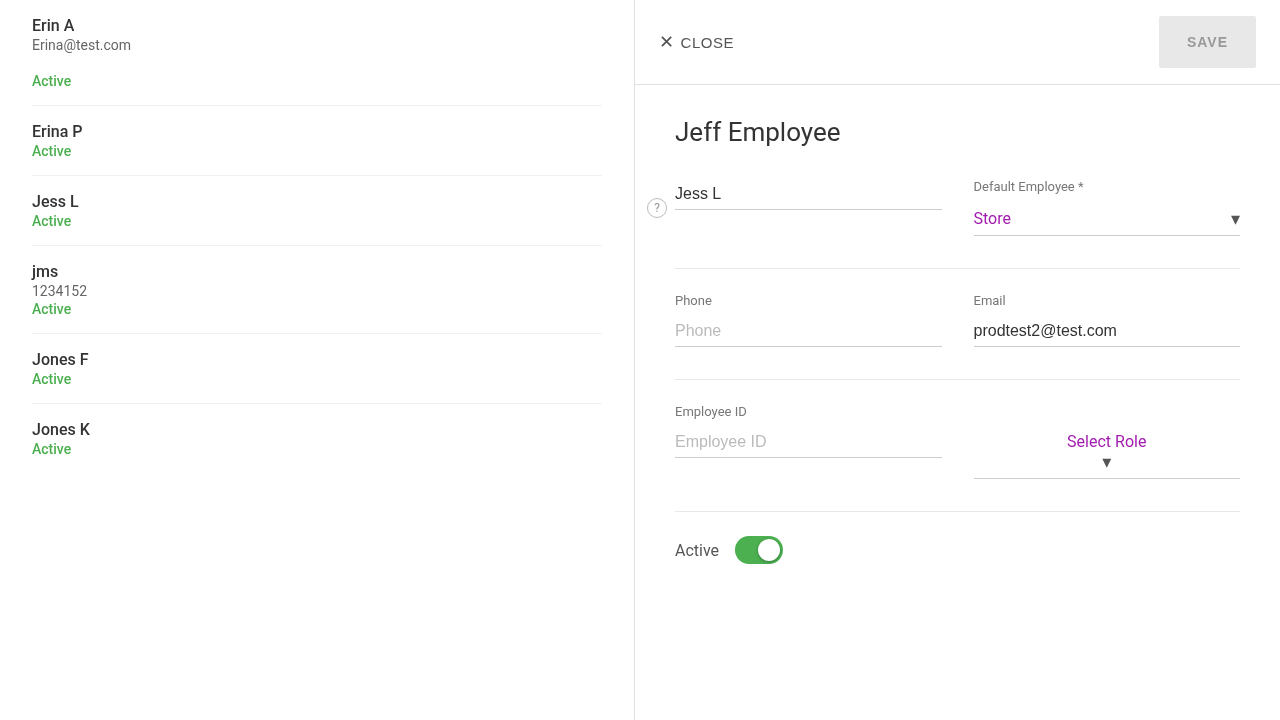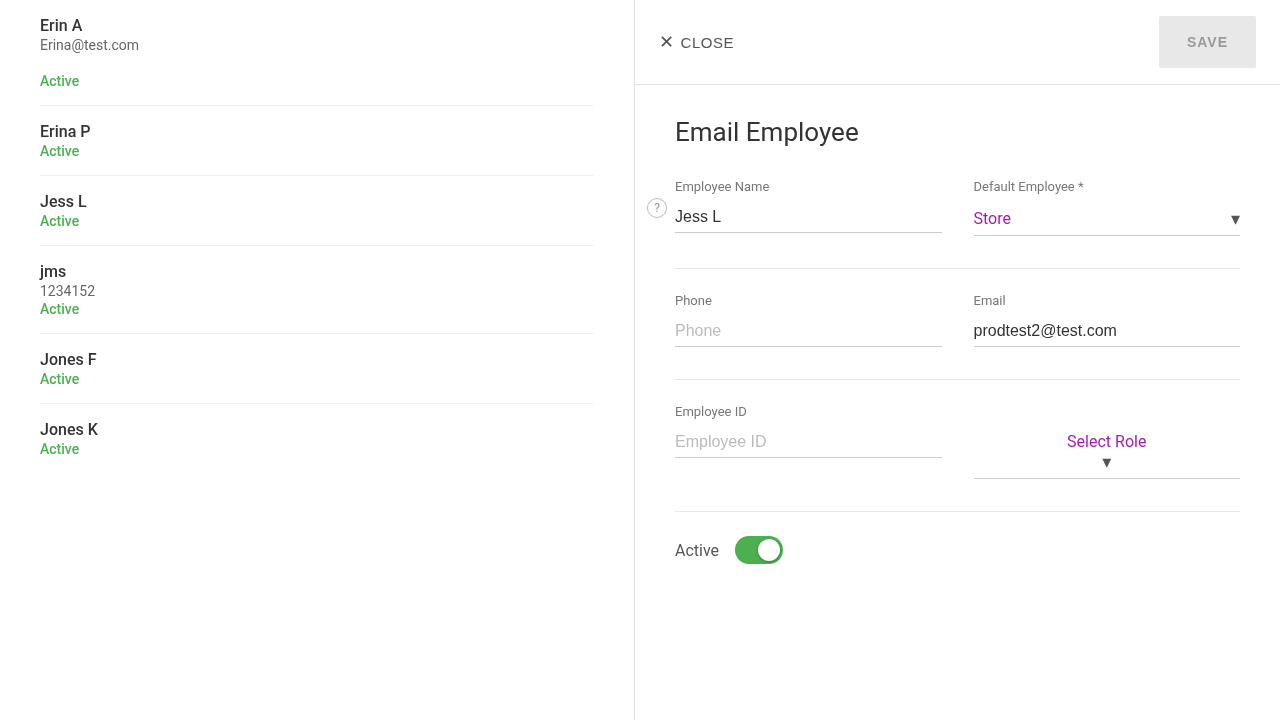--- a/index.html
+++ b/index.html
@@ -11,21 +11,21 @@
       width: 1280px;
       overflow: hidden;
     }
 
     
     .left-panel {
       width: 635px;
       background: #fff;
       border-right: 1px solid #e0e0e0;
       overflow-y: auto;
-      padding: 0 40px;
+      padding: 0 32px;
     }
 
     .employee-item {
       padding: 16px 0;
       border-bottom: 1px solid #f0f0f0;
       cursor: pointer;
     }
     .employee-item:last-child { border-bottom: none; }
 
     .employee-name {
@@ -273,26 +273,25 @@
 <div class="right-panel">
   <div class="panel-header">
     <button class="close-btn">
       <span class="close-x">✕</span>
       <span>CLOSE</span>
     </button>
     <button class="save-btn">SAVE</button>
   </div>
 
   <div class="form-content">
-    <h2 class="form-title">Email Employee</h2>
+    <h2 class="form-title">Jeff Employee</h2>
 
     <div class="form-row">
       <span class="help-icon">?</span>
       <div class="form-group">
-        <label class="form-label">Employee Name</label>
         <input class="form-input" type="text" value="Jess L" style="">
       </div>
       <div class="form-group">
         <label class="form-label">Default Employee *</label>
         <div class="select-wrapper">
           <span class="select-display">Store</span>
           <span class="select-arrow">▾</span>
         </div>
       </div>
     </div>

